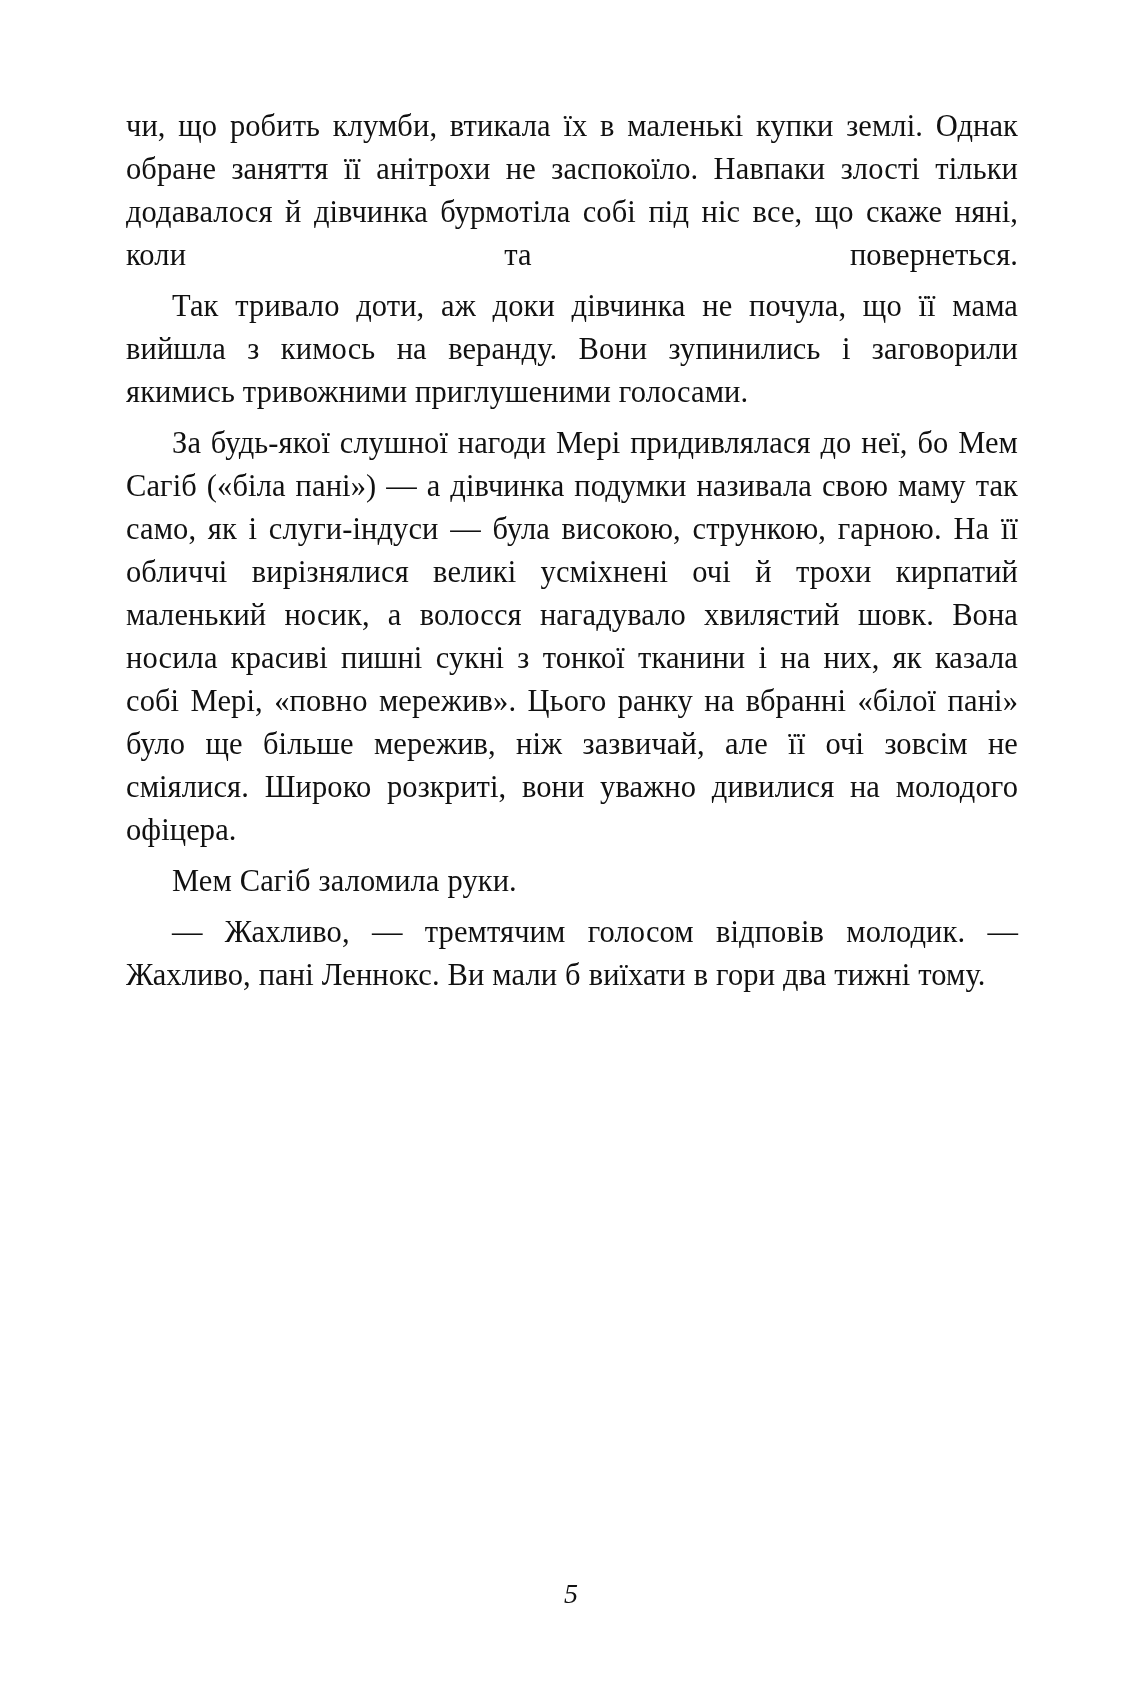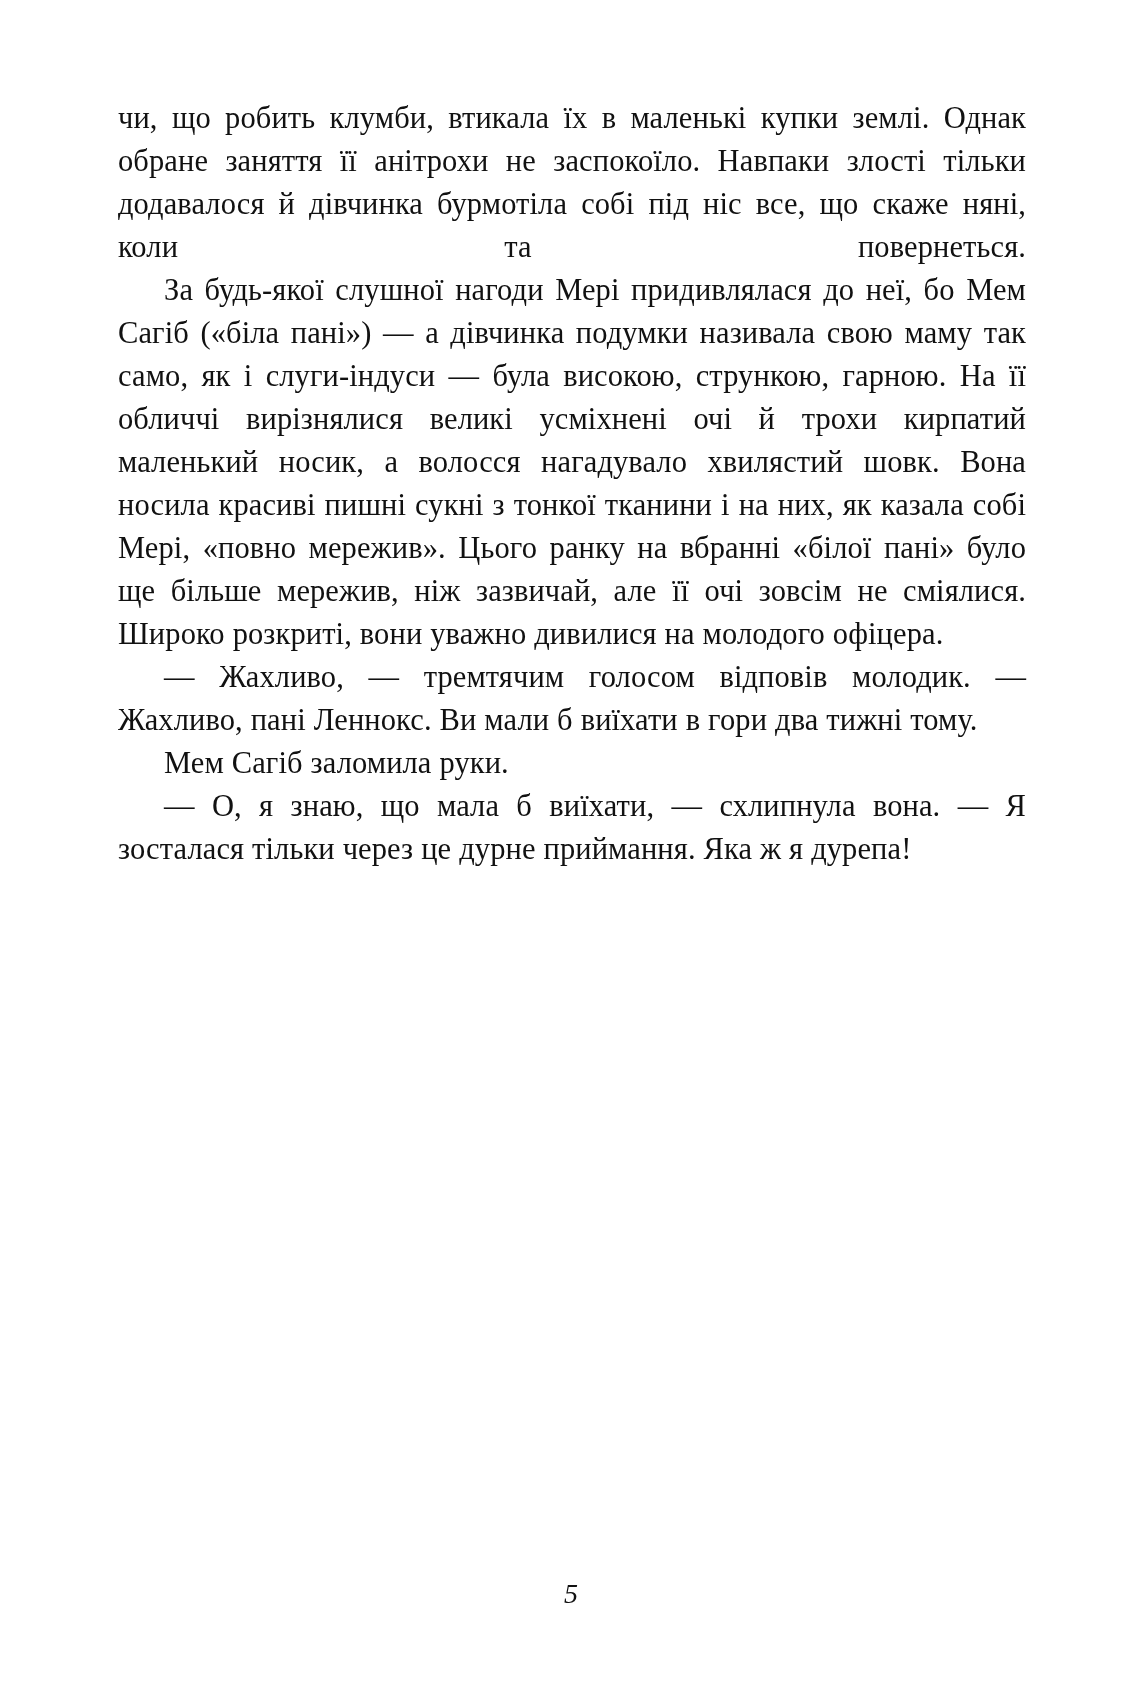--- a/index.html
+++ b/index.html
@@ -18,21 +18,21 @@
   }
 
   .text-block {
     position: absolute;
     left: 118px;
     top: 97px;
     width: 908px;
   }
 
   .para {
-    margin: 0;
+    margin: 8px;
     font-family: "Liberation Serif", "DejaVu Serif", serif;
     font-size: 30.5px;
     line-height: 43px;
     color: #111111;
     text-align: justify;
     text-justify: inter-word;
     text-indent: 46px;
     hyphens: manual;
     -webkit-hyphens: manual;
     letter-spacing: 0.1px;
@@ -60,21 +60,21 @@
     color: #111111;
   }
 </style>
 </head>
 <body>
 
 <div class="page">
 
   <div class="text-block">
     <p class="para no-indent justify-all">чи, що робить клумби, втикала їх в маленькі купки землі. Однак обране заняття її анітрохи не заспокоїло. Навпаки злості тільки додавалося й дівчинка бурмотіла собі під ніс все, що скаже няні, коли та повернеться.</p>
+    <p class="para">Так тривало доти, аж доки дівчинка не почула, що її мама вийшла з кимось на веранду. Вони зупинились і заговорили якимись тривожними приглушеними голосами.</p>
     <p class="para">За будь-якої слушної нагоди Мері придивлялася до неї, бо Мем Сагіб («біла пані») — а дівчинка подумки називала свою маму так само, як і слуги-індуси — була високою, стрункою, гарною. На її обличчі вирізнялися великі усміхнені очі й трохи кирпатий маленький носик, а волосся нагадувало хвилястий шовк. Вона носила красиві пишні сукні з тонкої тканини і на них, як казала собі Мері, «повно мережив». Цього ранку на вбранні «білої пані» було ще більше мережив, ніж зазвичай, але її очі зовсім не сміялися. Широко розкриті, вони уважно дивилися на молодого офіцера.</p>
+    <p class="para">Мем Сагіб заломила руки.</p>
     <p class="para">— Жахливо, — тремтячим голосом відповів молодик. — Жахливо, пані Леннокс. Ви мали б виїхати в гори два тижні тому.</p>
-    <p class="para">Мем Сагіб заломила руки.</p>
-    <p class="para">— О, я знаю, що мала б виїхати, — схлипнула вона. — Я зосталася тільки через це дурне приймання. Яка ж я дурепа!</p>
   </div>
 
   <div class="page-number">5</div>
 
 </div>
 
 </body></html>

